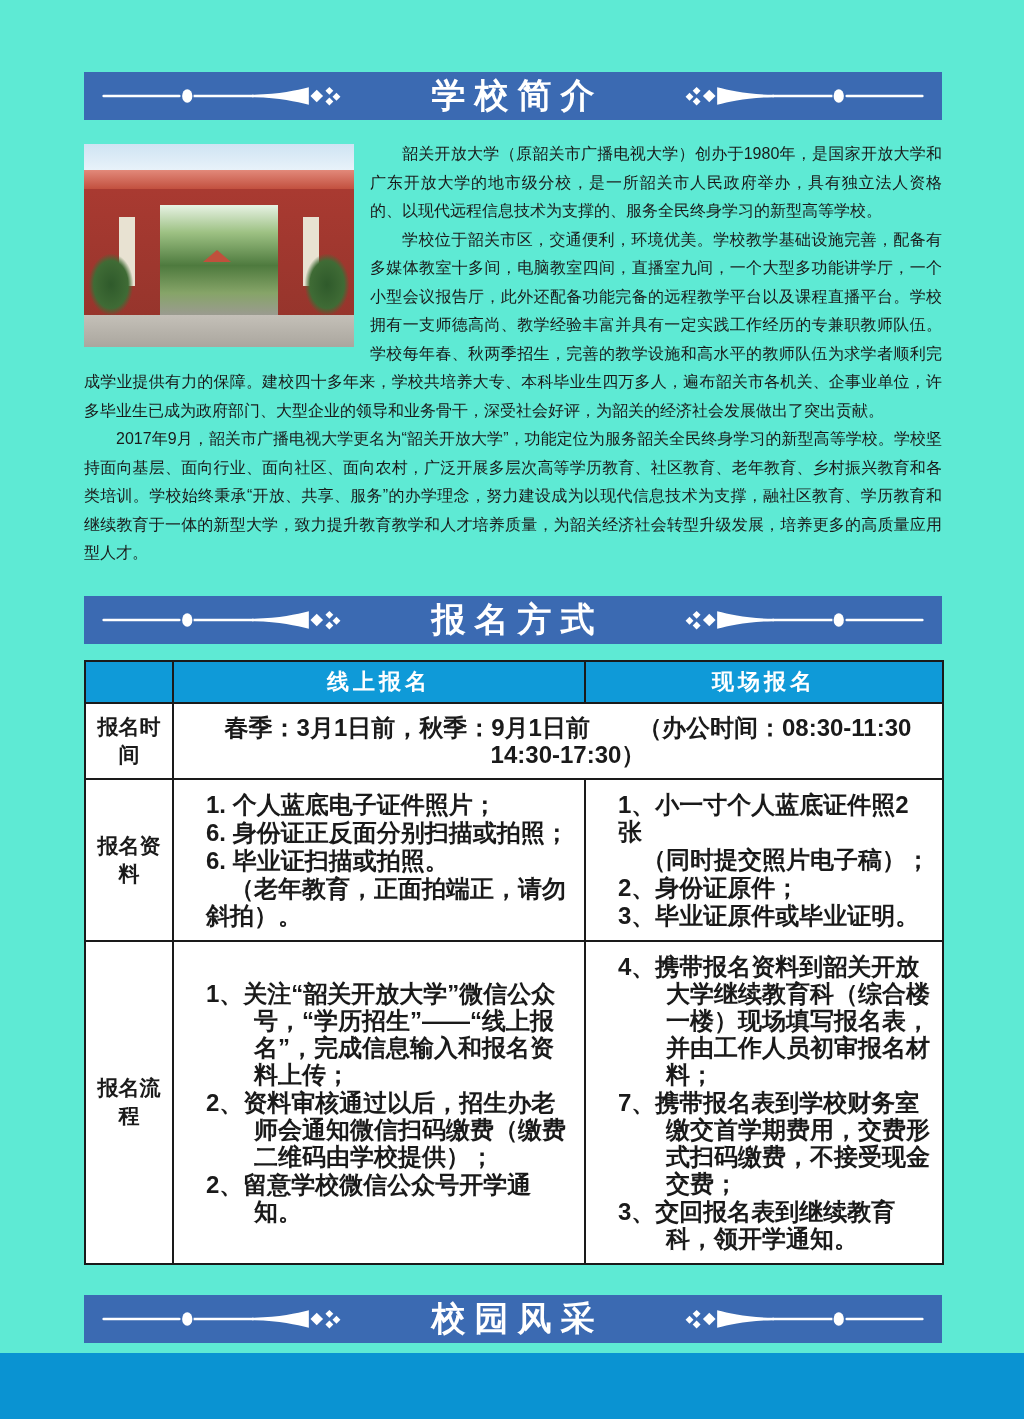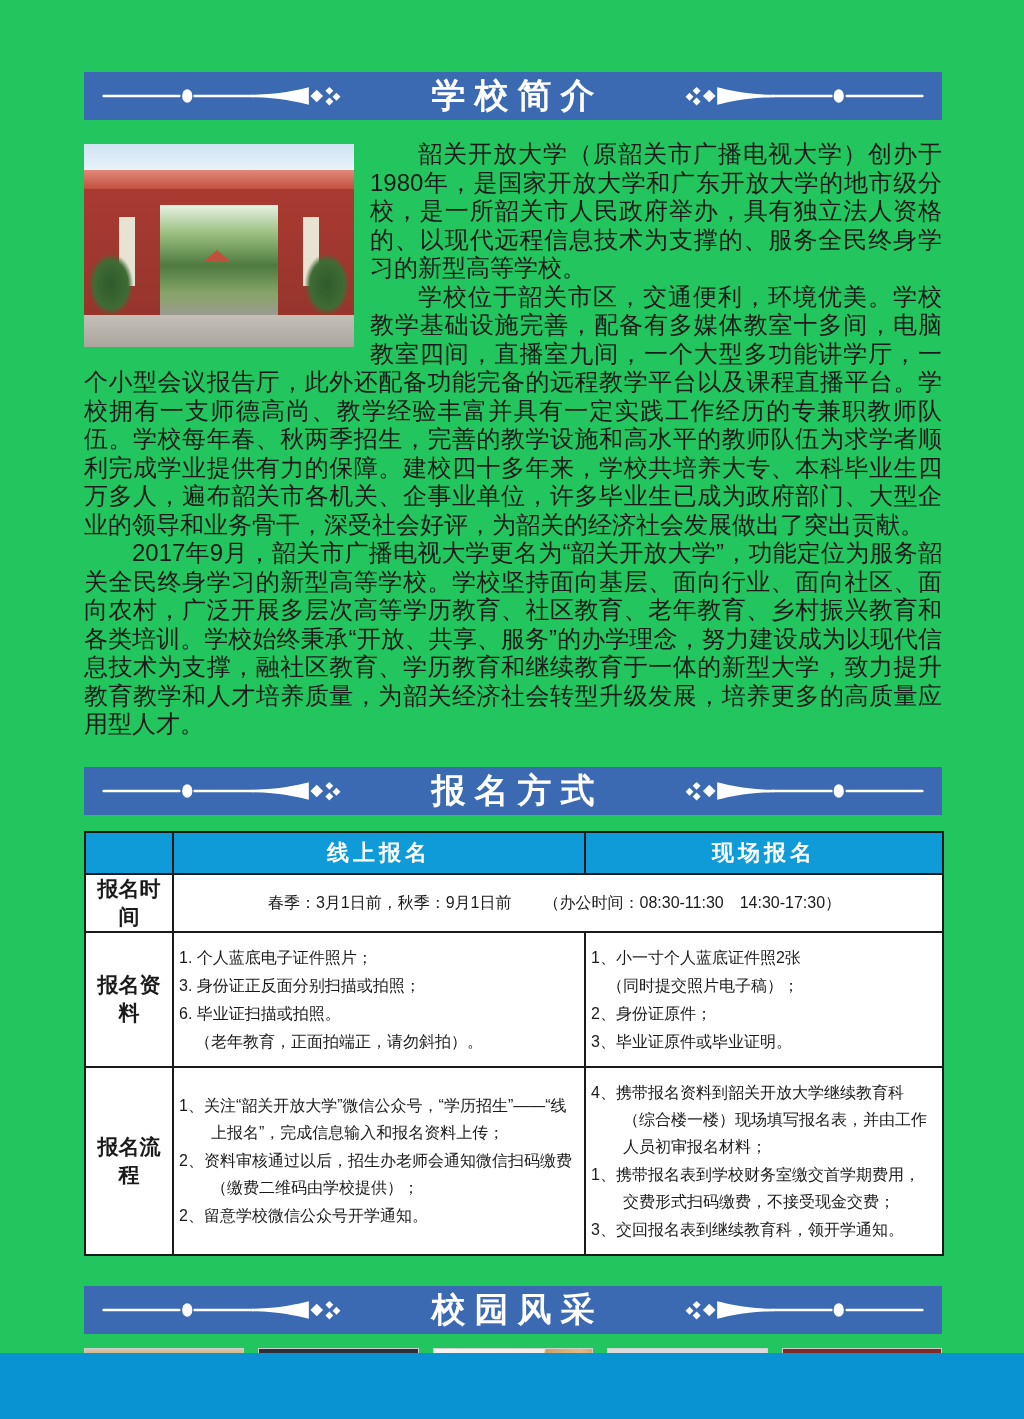--- a/index.html
+++ b/index.html
@@ -1,40 +1,40 @@
 <!DOCTYPE html>
 <html><head>
 <meta charset="utf-8">
 <style>
   * { box-sizing: border-box; }
   html,body { margin:0; padding:0; }
   body { background:#e8e8e8; }
   .page {
-    width:1024px; height:1419px; margin:0 auto; background:#22c55e;
+    width:1024px; height:1419px; margin:0 auto; background:#5eead4;
     position:relative; overflow:hidden;
     font-family:"Liberation Sans", sans-serif; color:#1a1a1a;
   }
   .content { margin:0 82px 0 84px; width:858px; }
 
   
   .banner {
     height:48px; background:#3b6ab2; display:flex; align-items:center;
     justify-content:space-between; padding:0 18px;
   }
   .banner-title {
     color:#ffffff; font-size:34px; font-weight:bold; letter-spacing:9px;
     white-space:nowrap; text-indent:9px;
   }
   .ornament { flex:0 0 auto; width:240px; height:24px; }
   .ornament svg { width:100%; height:100%; display:block; }
   .ornament.flip svg { transform:scaleX(-1); }
   .banner-1 { margin-top:72px; }
 
   
-  .intro-body { margin-top:20px; font-size:24px; line-height:28.5px; text-align:justify; }
+  .intro-body { margin-top:20px; font-size:16px; line-height:28.5px; text-align:justify; }
   .intro-body p { margin:0; text-indent:2em; }
   .gate-photo {
     float:left; width:270px; height:203px; margin:4px 16px 4px 0;
     position:relative; overflow:hidden; background:#a93a31;
   }
   .gate-sky { position:absolute; left:0; top:0; right:0; height:14%;
     background:linear-gradient(180deg,#cfe4f3,#eaf3fa); }
   .gate-beam { position:absolute; left:0; top:13%; right:0; height:9%;
     background:linear-gradient(180deg,#e2897a,#c2503f); }
   .gate-wall { position:absolute; left:0; top:22%; right:0; bottom:14%;
@@ -62,21 +62,21 @@
   table.signup col.c-online { width:412px; }
   table.signup col.c-onsite { width:358px; }
   table.signup th, table.signup td { border:2px solid #1a1a1a; vertical-align:middle; }
   table.signup .head-cell {
     background:#0f9ad8; color:#ffffff; font-size:22px; font-weight:bold;
     letter-spacing:4px; text-align:center; height:42px; padding:0;
   }
   table.signup .row-label {
     font-size:21px; font-weight:bold; text-align:center; padding:0 4px; background:#fff;
   }
-  table.signup td.cell { font-size:16px; line-height:27px; padding:10px 12px 10px 5px; background:#fff; }
+  table.signup td.cell { font-size:24px; line-height:27px; padding:10px 12px 10px 32px; background:#fff;font-weight:bold; }
   td.time-cell { text-align:center; font-size:20.5px; height:40px; padding:4px 6px; }
   .hang { padding-left:2em; text-indent:-2em; }
   .cell div { margin:1px 0; }
 
   
   .banner-3 { margin-top:30px; }
   .photo-row { margin-top:14px; display:flex; gap:14px; }
   .photo-card { flex:1 1 0; }
   .photo { height:116px; position:relative; overflow:hidden; border:1px solid #d0d0d0; }
 
@@ -209,41 +209,41 @@
         <th class="head-cell">现场报名</th>
       </tr>
       <tr>
         <th class="row-label">报名时间</th>
         <td class="cell time-cell" colspan="2">春季：3月1日前，秋季：9月1日前　　（办公时间：08:30-11:30　14:30-17:30）</td>
       </tr>
       <tr>
         <th class="row-label">报名资料</th>
         <td class="cell">
           <div>1. 个人蓝底电子证件照片；</div>
-          <div>3. 身份证正反面分别扫描或拍照；</div>
+          <div>6. 身份证正反面分别扫描或拍照；</div>
           <div>6. 毕业证扫描或拍照。</div>
           <div>　（老年教育，正面拍端正，请勿斜拍）。</div>
         </td>
         <td class="cell">
           <div>1、小一寸个人蓝底证件照2张</div>
           <div>　（同时提交照片电子稿）；</div>
           <div>2、身份证原件；</div>
           <div>3、毕业证原件或毕业证明。</div>
         </td>
       </tr>
       <tr>
         <th class="row-label">报名流程</th>
         <td class="cell">
           <div class="hang">1、关注“韶关开放大学”微信公众号，“学历招生”——“线上报名”，完成信息输入和报名资料上传；</div>
           <div class="hang">2、资料审核通过以后，招生办老师会通知微信扫码缴费（缴费二维码由学校提供）；</div>
           <div class="hang">2、留意学校微信公众号开学通知。</div>
         </td>
         <td class="cell">
           <div class="hang">4、携带报名资料到韶关开放大学继续教育科（综合楼一楼）现场填写报名表，并由工作人员初审报名材料；</div>
-          <div class="hang">1、携带报名表到学校财务室缴交首学期费用，交费形式扫码缴费，不接受现金交费；</div>
+          <div class="hang">7、携带报名表到学校财务室缴交首学期费用，交费形式扫码缴费，不接受现金交费；</div>
           <div class="hang">3、交回报名表到继续教育科，领开学通知。</div>
         </td>
       </tr>
     </tbody>
       </table>
 
     <div class="banner banner-3">
       <span class="ornament">
         <svg viewBox="0 0 304 24">
             <use href="#orn"></use>

